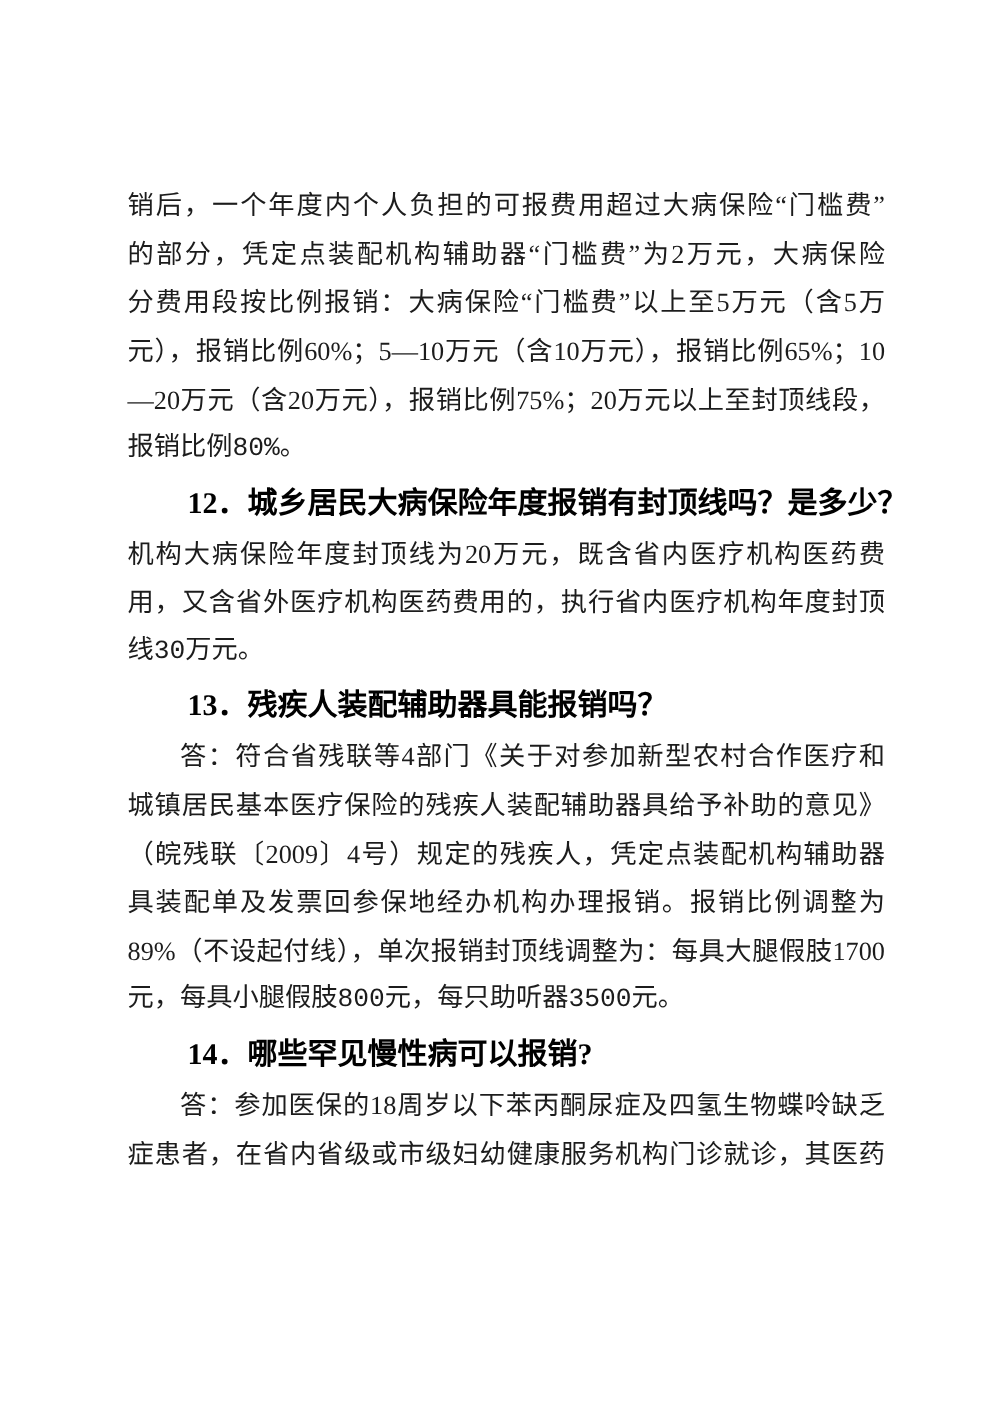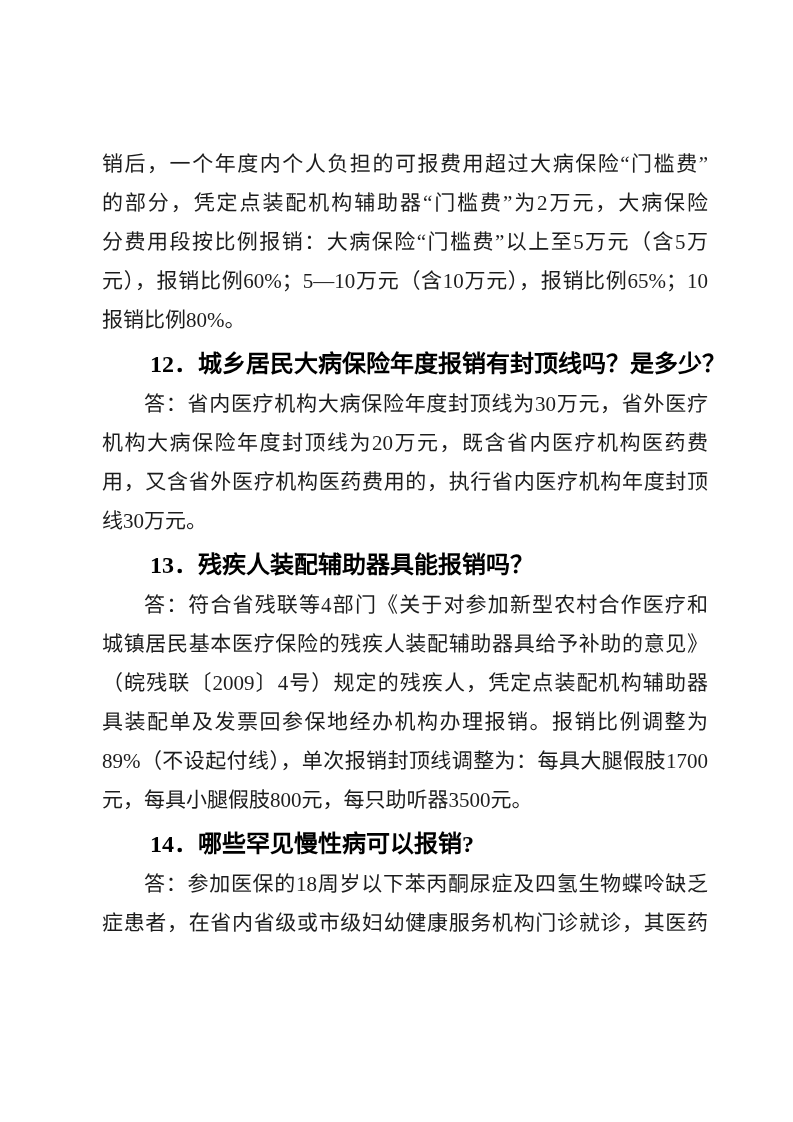--- a/index.html
+++ b/index.html
@@ -30,20 +30,21 @@
     line-height: 39px;
     text-align: justify;
     text-align-last: justify;
     text-justify: inter-character;
     white-space: nowrap;
   }
 
   
   .line.endline {
     text-align-last: left;
+    font-family: Liberation Mono, monospace;
   }
 
   .line.indent {
     text-indent: 2em;
   }
 
   .q-heading {
     font-size: 24px;
     line-height: 39px;
     font-weight: 700;
@@ -59,26 +60,26 @@
 <body>
 
 <div class="page">
   <div class="content">
 
     <div>
       <div class="line">销后，一个年度内个人负担的可报费用超过大病保险“门槛费”</div>
       <div class="line">的部分，凭定点装配机构辅助器“门槛费”为2万元，大病保险</div>
       <div class="line">分费用段按比例报销：大病保险“门槛费”以上至5万元（含5万</div>
       <div class="line">元），报销比例60%；5—10万元（含10万元），报销比例65%；10</div>
+      <div class="line">—20万元（含20万元），报销比例75%；20万元以上至封顶线段，</div>
       <div class="line endline">报销比例80%。</div>
     </div>
 
     <div>
       <div class="q-heading">12．城乡居民大病保险年度报销有封顶线吗？是多少？</div>
-      <div class="line indent">答：省内医疗机构大病保险年度封顶线为30万元，省外医疗</div>
       <div class="line">机构大病保险年度封顶线为20万元，既含省内医疗机构医药费</div>
       <div class="line">用，又含省外医疗机构医药费用的，执行省内医疗机构年度封顶</div>
       <div class="line endline">线30万元。</div>
     </div>
 
     <div>
       <div class="q-heading">13．残疾人装配辅助器具能报销吗？</div>
       <div class="line indent">答：符合省残联等4部门《关于对参加新型农村合作医疗和</div>
       <div class="line">城镇居民基本医疗保险的残疾人装配辅助器具给予补助的意见》</div>
       <div class="line">（皖残联〔2009〕4号）规定的残疾人，凭定点装配机构辅助器</div>

